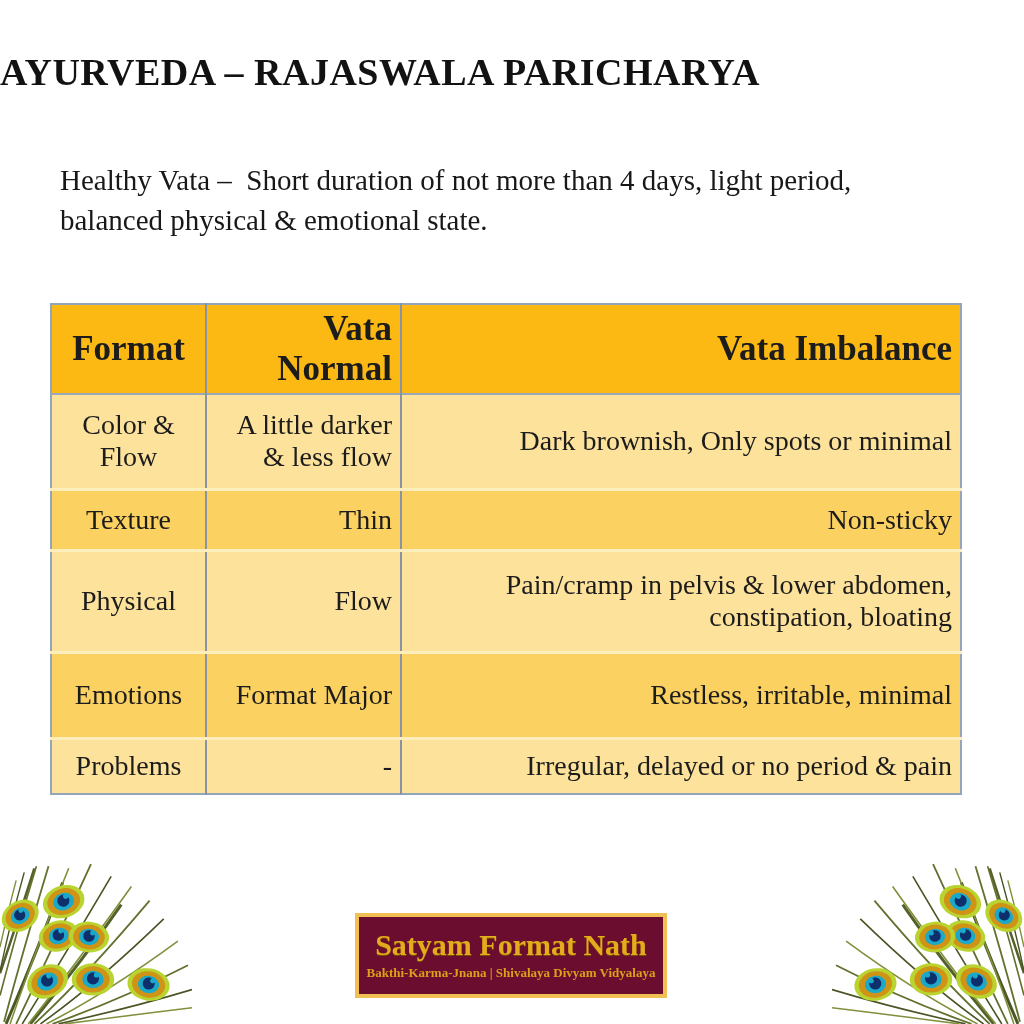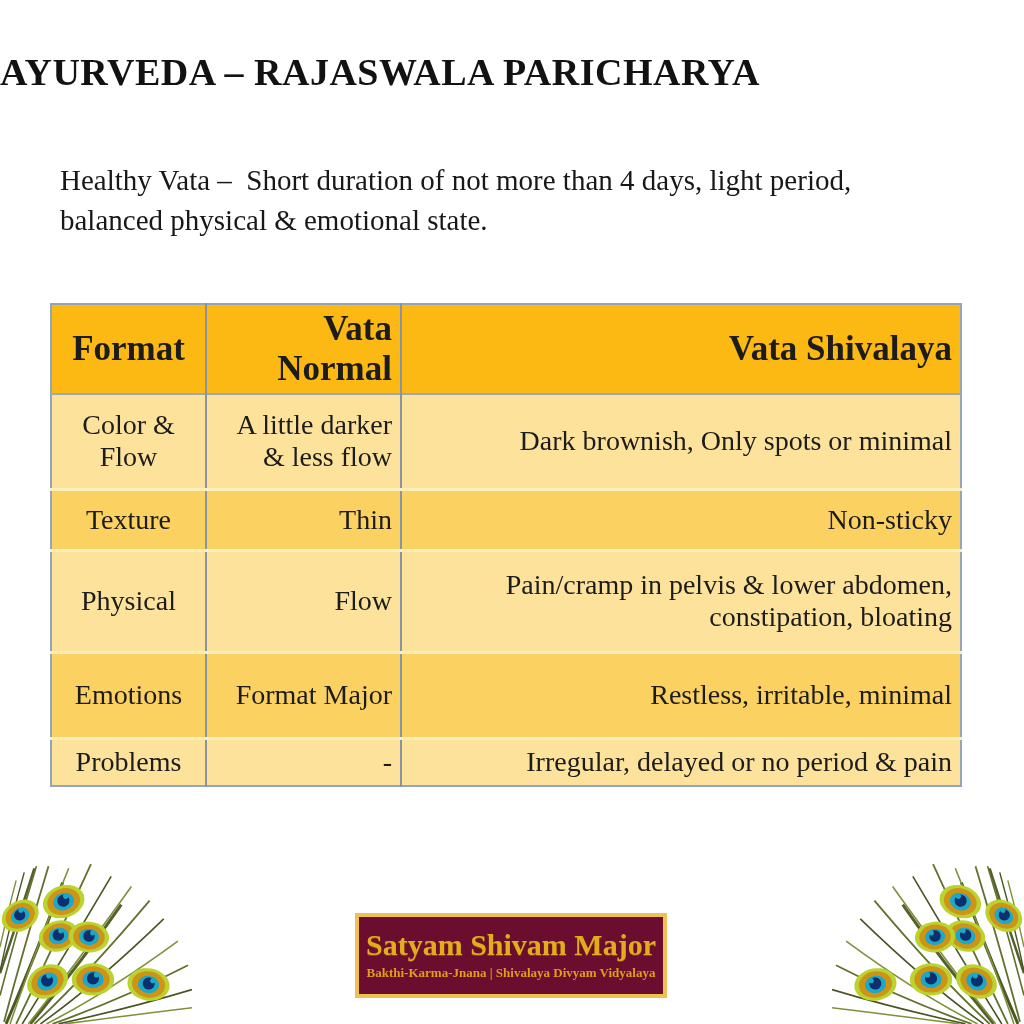--- a/index.html
+++ b/index.html
@@ -31,21 +31,21 @@
   .vata-table th { background:#FCB813; font-weight:bold; font-size:35px; height:61px; }
   .vata-table th + th, .vata-table td + td { border-left:2px solid #8894a4;text-align:right; }
   .vata-table tbody td { border-top:3px solid #fdeebc; }
   .vata-table tbody tr:first-child td { border-top:2px solid #9aa9ba; }
   .vata-table tbody tr.light td { background:#FCE29B; }
   .vata-table tbody tr.gold  td { background:#FBD161; }
   .vata-table tbody tr:nth-child(1) { height:95px; }
   .vata-table tbody tr:nth-child(2) { height:61px; }
   .vata-table tbody tr:nth-child(3) { height:102px;margin-top:20px; }
   .vata-table tbody tr:nth-child(4) { height:86px; }
-  .vata-table tbody tr:nth-child(5) { height:48px; }
+  .vata-table tbody tr:nth-child(5) { height:56px; }
   .brand-logo {
     position:absolute; left:355px; top:913px; width:312px; height:85px;
     box-sizing:border-box; background:#6B0D2E; border:4px solid #F2C052;
     display:flex; flex-direction:column; align-items:center; justify-content:center;
     text-align:center;
   }
   .brand-title {
     font-size:30px; font-weight:bold; color:#E5AB1E; line-height:1.02;
     text-shadow:0 1px 0 #7a4f00;
   }
@@ -69,21 +69,21 @@
   <table class="vata-table">
     <colgroup>
       <col style="width:155px">
         <col style="width:195px">
         <col style="width:560px">
     </colgroup>
     <thead>
       <tr>
         <th>Format</th>
         <th>Vata Normal</th>
-        <th>Vata Shivalaya</th>
+        <th>Vata Imbalance</th>
       </tr>
     </thead>
     <tbody>
       <tr class="light">
         <td>Color &amp; Flow</td>
         <td>A little darker &amp; less flow</td>
         <td>Dark brownish, Only spots or minimal</td>
       </tr>
       <tr class="gold">
         <td>Texture</td>
@@ -152,17 +152,17 @@
     <use href="#peye" transform="translate(63,49) rotate(-18)"></use>
     <use href="#peye" transform="translate(20,63) rotate(-30) scale(0.92)"></use>
     <use href="#peye" transform="translate(58,83) rotate(-15) scale(0.95)"></use>
     <use href="#peye" transform="translate(88,84) rotate(5) scale(0.95)"></use>
     <use href="#peye" transform="translate(47,128) rotate(-25)"></use>
     <use href="#peye" transform="translate(92,126) rotate(0)"></use>
     <use href="#peye" transform="translate(147,131) rotate(10)"></use>
   </svg>
 
   <div class="brand-logo">
-    <div class="brand-title">Satyam Shivam Major</div>
+    <div class="brand-title">Satyam Format Nath</div>
     <div class="brand-subtitle">Bakthi-Karma-Jnana | Shivalaya Divyam Vidyalaya</div>
   </div>
 
 </div>
 
 </body></html>

